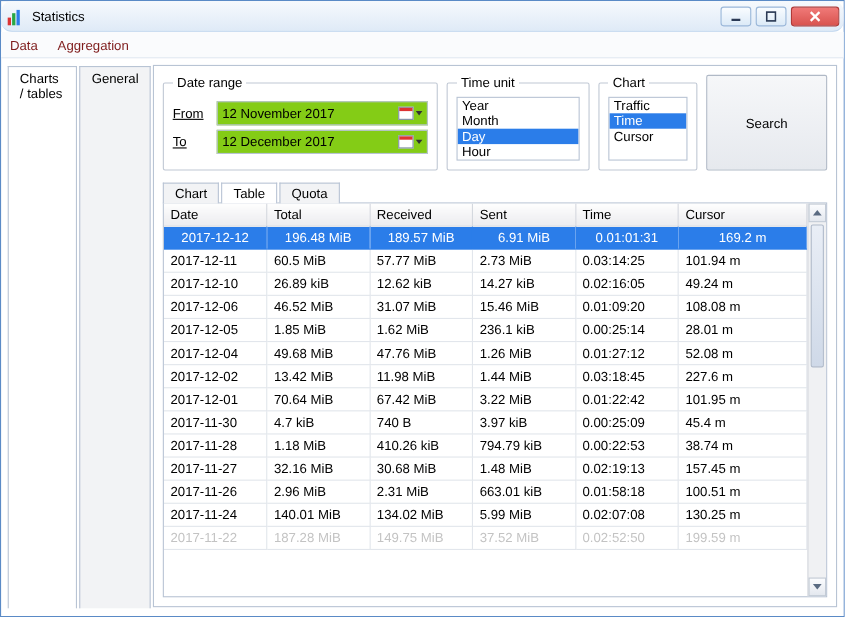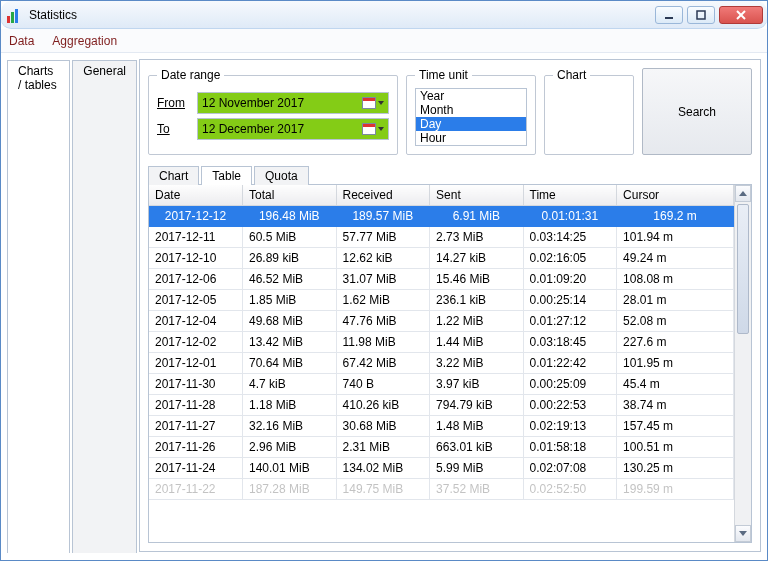--- a/index.html
+++ b/index.html
@@ -155,20 +155,25 @@
           <div class="listbox" id="time-unit-list">
               <div>Year</div>
               <div>Month</div>
               <div class="sel">Day</div>
               <div>Hour</div>
             </div>
         </fieldset>
 
         <fieldset class="listbox-wrap chart-box">
           <legend>Chart</legend>
+          <div class="listbox" id="chart-list">
+              <div>Traffic</div>
+              <div class="sel">Time</div>
+              <div>Cursor</div>
+            </div>
         </fieldset>
 
         <div class="search-wrap">
           <div class="search-btn">Search</div>
         </div>
       </div>
 
       <div class="inner-wrap">
         <div class="inner-tabs">
           <div class="itab">Chart</div>
@@ -234,21 +239,21 @@
                     <td>1.85 MiB</td>
                     <td>1.62 MiB</td>
                     <td>236.1 kiB</td>
                     <td>0.00:25:14</td>
                     <td>28.01 m</td>
                   </tr>
                   <tr>
                     <td>2017-12-04</td>
                     <td>49.68 MiB</td>
                     <td>47.76 MiB</td>
-                    <td>1.22 MiB</td>
+                    <td>1.26 MiB</td>
                     <td>0.01:27:12</td>
                     <td>52.08 m</td>
                   </tr>
                   <tr>
                     <td>2017-12-02</td>
                     <td>13.42 MiB</td>
                     <td>11.98 MiB</td>
                     <td>1.44 MiB</td>
                     <td>0.03:18:45</td>
                     <td>227.6 m</td>

